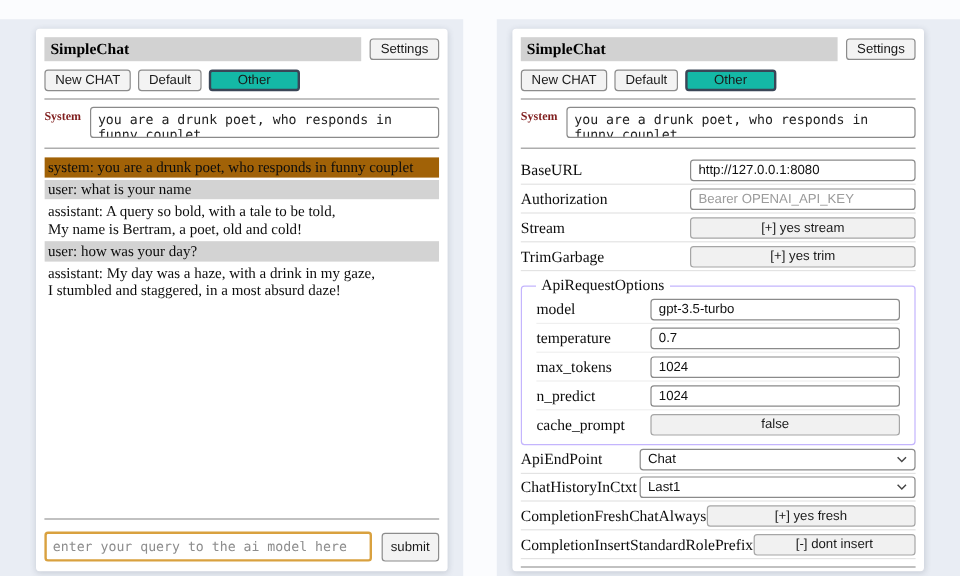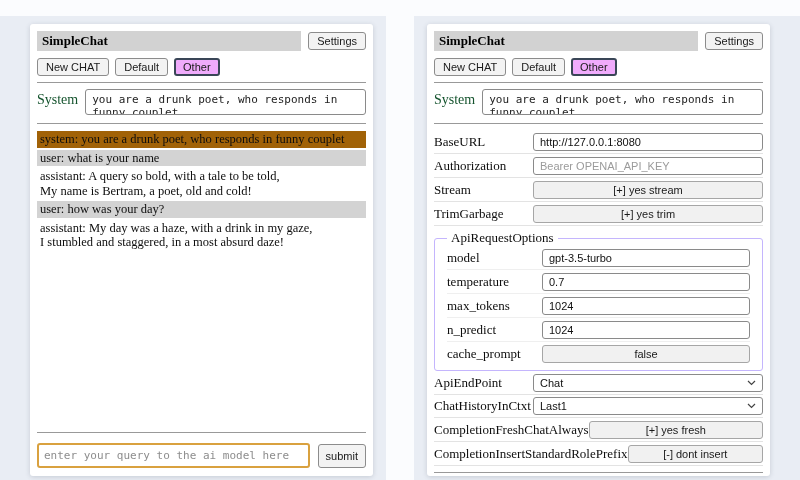--- a/index.html
+++ b/index.html
@@ -16,26 +16,26 @@
   #shot-left  .panel { left:30px; right:13px; }
   #shot-right .panel { left:13px; right:30px; }
 
   .titlebar { display:flex; align-items:center; gap:7px; }
   .title-bg { flex:1; background:#d2d2d2; font-weight:bold; font-size:13px; padding:2px 5px; color:#000; }
 
   button { font-family:"Liberation Sans", sans-serif; font-size:11px; color:#1a1a1a;
            background:#f3f3f3; border:1px solid #8c8c8c; border-radius:3px; padding:2px 8px; }
 
   .sessions { display:flex; gap:6px; margin-top:7px; }
-  .session-active { background:#f0abfc; border:2px solid #3a4657; padding:1px 7px; }
+  .session-active { background:#14b8a6; border:2px solid #3a4657; padding:1px 22px; }
 
   hr.div { border:none; border-top:1px solid #999; margin:6px 0 5px; width:100%; }
 
   .system-row { display:flex; gap:7px; align-items:flex-start; margin:1px 0 2px; }
-  .inline-label { font-size:14px; color:#14532d; padding-top:3px; }
+  .inline-label { font-size:10px; color:#7f1d1d; padding-top:3px;font-weight:bold; }
   textarea.mono { flex:1; resize:none; height:26px; font-family:"DejaVu Sans Mono", monospace;
                   font-size:11px; border:1px solid #8a8a8a; border-radius:3px; padding:3px 6px;
                   color:#222; outline:none; overflow:hidden; }
 
   .chat-log { flex:1; overflow:hidden; margin-top:2px; }
   .msg { font-size:12.5px; line-height:14.5px; padding:1px 3px; margin-bottom:2px;
          white-space:pre-line; color:#0d0d0d; }
   .msg-system { background:#a16207; }
   .msg-user   { background:#d3d3d3; }
 
@@ -45,21 +45,21 @@
   input.query { flex:1; font-family:"DejaVu Sans Mono", monospace; font-size:11px;
                 border:1px solid #8a8a8a; border-radius:3px; padding:5px 6px; color:#222; outline:none; }
   input.query::placeholder { color:#8d8d8d; }
   input.query.focused { border:2px solid #d9a13f; padding:4px 5px; }
   button.submit { padding:5px 7px; }
 
   .settings { margin-top:1px; display:flex; flex-direction:column; }
   .srow { display:flex; align-items:center; justify-content:space-between; padding:2px 0;
           border-bottom:1px solid #e3e3e3; min-height:21px; }
   .srow-label { font-size:13px; color:#0d0d0d; }
-  .ctrl { width:230px; }
+  .ctrl { width:188px; }
   input.sinput { width:100%; font-family:"Liberation Sans", sans-serif; font-size:11px;
                  border:1px solid #8a8a8a; border-radius:3px; padding:2px 6px; color:#111; outline:none; }
   input.sinput::placeholder { color:#9b9b9b; }
   button.wide { width:100%; background:#f1f1f1; border:1px solid #a6a6a6; padding:2px 0; }
   .select { width:230px; display:flex; align-items:center; justify-content:space-between;
             background:#fff; border:1px solid #8a8a8a; border-radius:3px; padding:2px 6px;
             font-family:"Liberation Sans", sans-serif; font-size:11px; color:#111;gap:15px; }
 
   fieldset.aro { border:1px solid #c4b5fd; border-radius:3px; margin:4px 0 1px; padding:0 12px 5px; }
   fieldset.aro legend { font-size:13px; padding:0 4px; color:#0d0d0d; }

